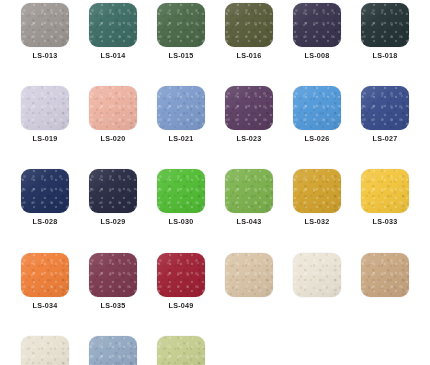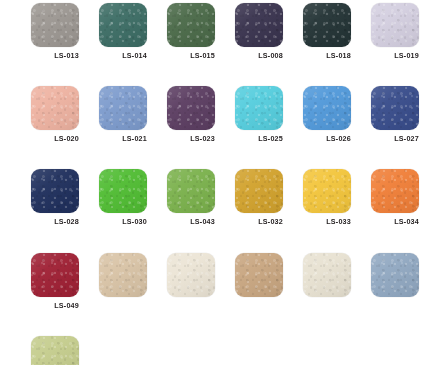--- a/index.html
+++ b/index.html
@@ -33,21 +33,21 @@
     grid-template-columns: repeat(6, 68px);
     justify-content: center;
     row-gap: 27px;
     column-gap: 0px;
   }
 
   .swatch-cell {
     width: 68px;
     display: flex;
     flex-direction: column;
-    align-items: flex-end;
+    align-items: center;
   }
 
   .swatch-chip {
     position: relative;
     width: 48px;
     height: 44px;
     border-radius: 9px;
     overflow: hidden;
     background-color: #cccccc;
     box-shadow: 0 0 0 0.5px rgba(0,0,0,0.06);
@@ -100,20 +100,24 @@
       </div>
       <div class="swatch-cell">
         <div class="swatch-chip" style="background-color: rgb(62, 110, 102);"></div>
         <div class="swatch-label">LS-014</div>
       </div>
       <div class="swatch-cell">
         <div class="swatch-chip" style="background-color: rgb(76, 107, 74);"></div>
         <div class="swatch-label">LS-015</div>
       </div>
       <div class="swatch-cell">
+        <div class="swatch-chip" style="background-color: rgb(91, 94, 60);"></div>
+        <div class="swatch-label">LS-016</div>
+      </div>
+      <div class="swatch-cell">
         <div class="swatch-chip" style="background-color: rgb(59, 53, 80);"></div>
         <div class="swatch-label">LS-008</div>
       </div>
       <div class="swatch-cell">
         <div class="swatch-chip" style="background-color: rgb(37, 53, 55);"></div>
         <div class="swatch-label">LS-018</div>
       </div>
       <div class="swatch-cell">
         <div class="swatch-chip" style="background-color: rgb(212, 207, 224);"></div>
         <div class="swatch-label">LS-019</div>
@@ -124,56 +128,60 @@
       </div>
       <div class="swatch-cell">
         <div class="swatch-chip" style="background-color: rgb(126, 156, 205);"></div>
         <div class="swatch-label">LS-021</div>
       </div>
       <div class="swatch-cell">
         <div class="swatch-chip" style="background-color: rgb(93, 63, 99);"></div>
         <div class="swatch-label">LS-023</div>
       </div>
       <div class="swatch-cell">
-        <div class="swatch-chip" style="background-color: rgb(87, 206, 222);"></div>
-        <div class="swatch-label">LS-025</div>
-      </div>
-      <div class="swatch-cell">
         <div class="swatch-chip" style="background-color: rgb(83, 154, 218);"></div>
         <div class="swatch-label">LS-026</div>
       </div>
       <div class="swatch-cell">
         <div class="swatch-chip" style="background-color: rgb(58, 78, 140);"></div>
         <div class="swatch-label">LS-027</div>
       </div>
       <div class="swatch-cell">
         <div class="swatch-chip" style="background-color: rgb(33, 49, 94);"></div>
         <div class="swatch-label">LS-028</div>
       </div>
       <div class="swatch-cell">
+        <div class="swatch-chip" style="background-color: rgb(42, 44, 69);"></div>
+        <div class="swatch-label">LS-029</div>
+      </div>
+      <div class="swatch-cell">
         <div class="swatch-chip" style="background-color: rgb(82, 189, 53);"></div>
         <div class="swatch-label">LS-030</div>
       </div>
       <div class="swatch-cell">
         <div class="swatch-chip" style="background-color: rgb(124, 178, 78);"></div>
         <div class="swatch-label">LS-043</div>
       </div>
       <div class="swatch-cell">
         <div class="swatch-chip" style="background-color: rgb(210, 163, 47);"></div>
         <div class="swatch-label">LS-032</div>
       </div>
       <div class="swatch-cell">
         <div class="swatch-chip" style="background-color: rgb(243, 198, 62);"></div>
         <div class="swatch-label">LS-033</div>
       </div>
       <div class="swatch-cell">
         <div class="swatch-chip" style="background-color: rgb(240, 128, 58);"></div>
         <div class="swatch-label">LS-034</div>
       </div>
       <div class="swatch-cell">
+        <div class="swatch-chip" style="background-color: rgb(125, 58, 80);"></div>
+        <div class="swatch-label">LS-035</div>
+      </div>
+      <div class="swatch-cell">
         <div class="swatch-chip" style="background-color: rgb(160, 34, 54);"></div>
         <div class="swatch-label">LS-049</div>
       </div>
       <div class="swatch-cell">
         <div class="swatch-chip" style="background-color: rgb(217, 196, 167);"></div>
       </div>
       <div class="swatch-cell">
         <div class="swatch-chip" style="background-color: rgb(236, 229, 214);"></div>
       </div>
       <div class="swatch-cell">

